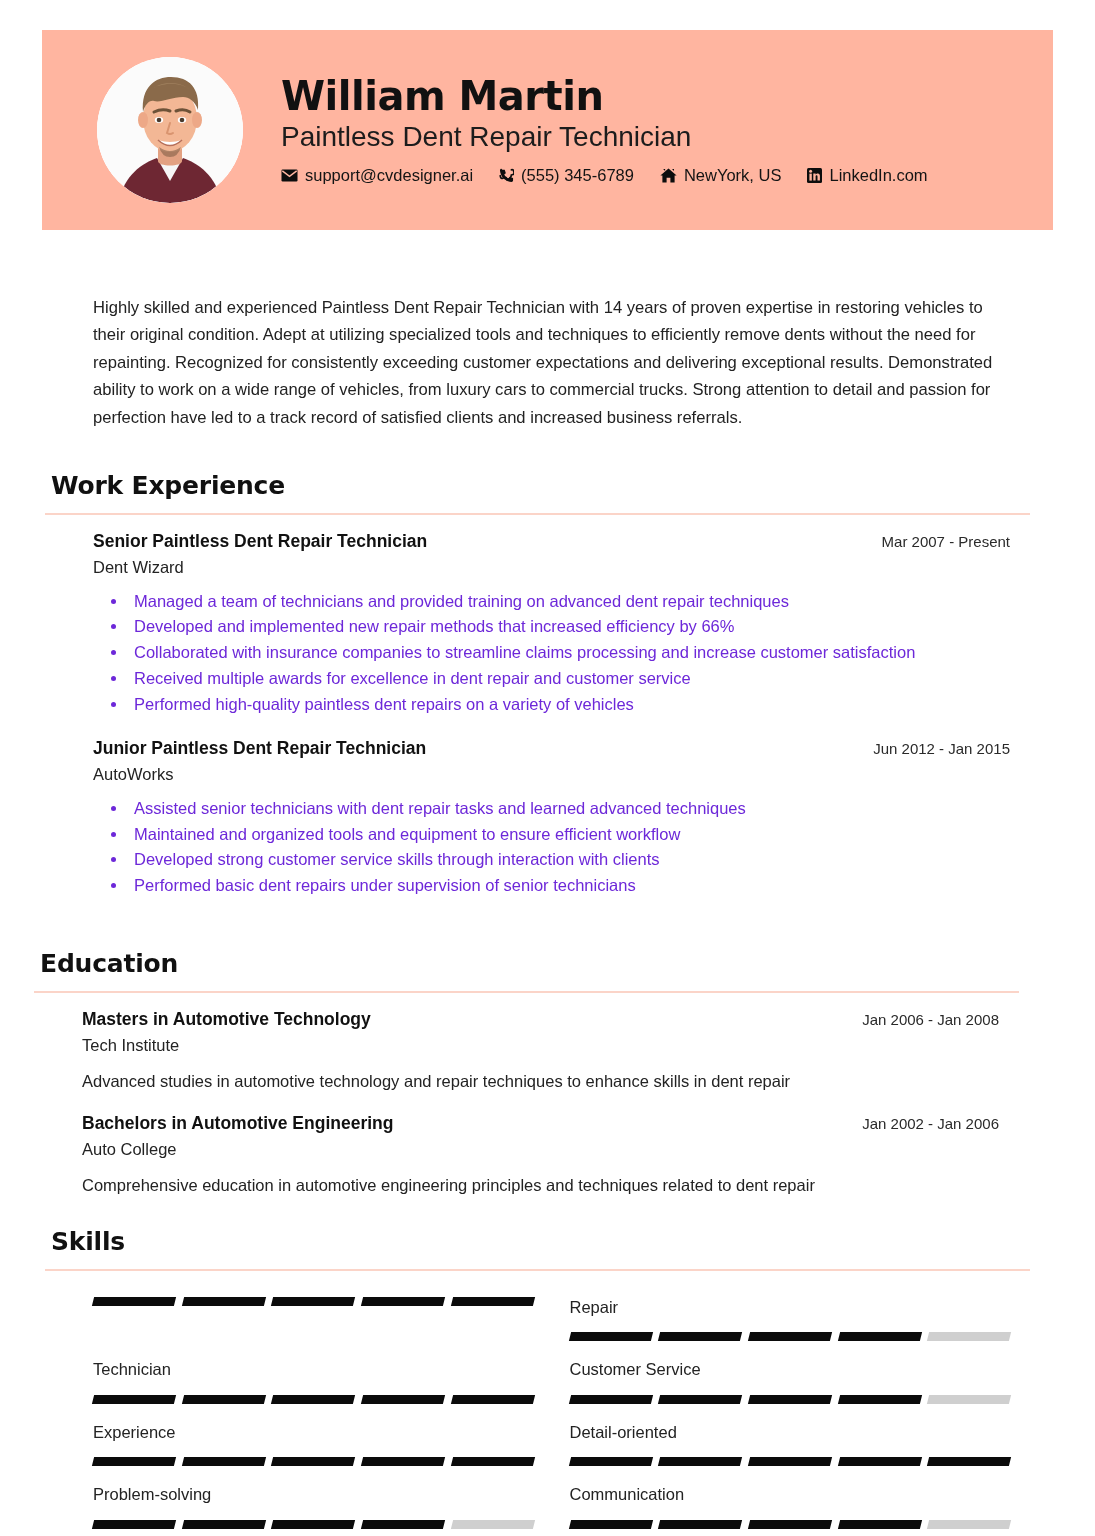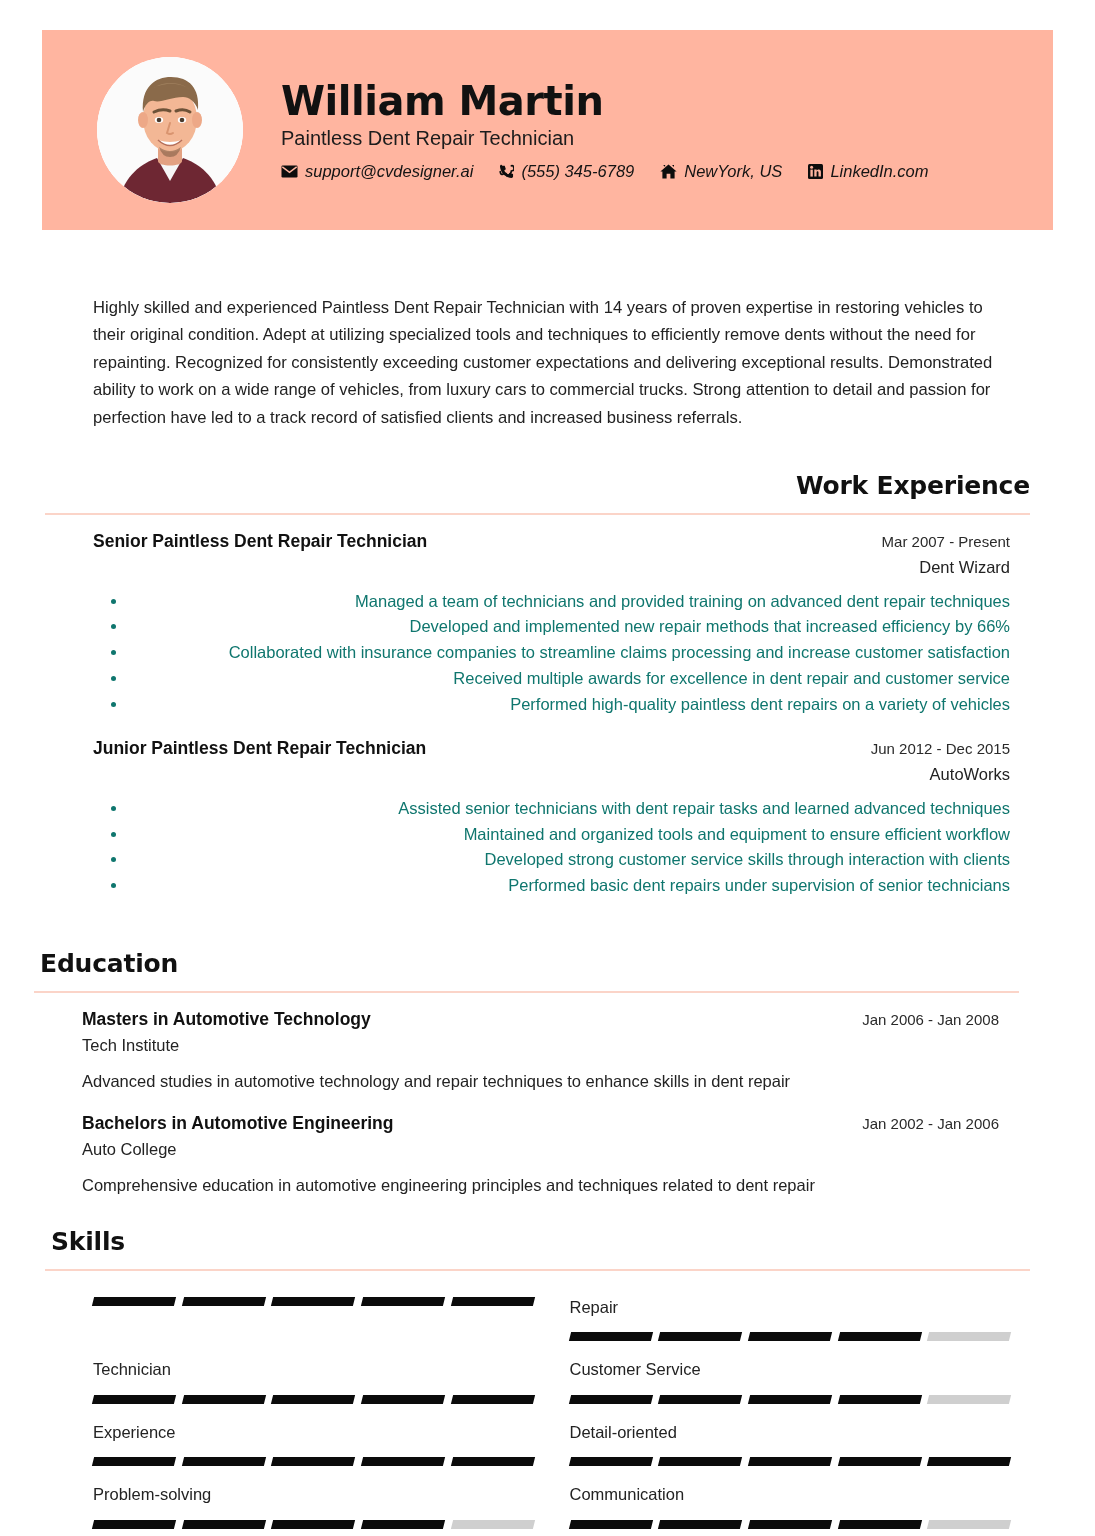--- a/index.html
+++ b/index.html
@@ -64,34 +64,33 @@
   .name {
     font-family: "DejaVu Sans", sans-serif;
     font-size: 40px;
     font-weight: 700;
     letter-spacing: -0.5px;
     color: #111111;
     line-height: 1.05;
     margin-bottom: 5px;
   }
   .job-title {
-    font-size: 20px;
+    font-size: 28px;
     font-weight: 400;
     color: #1c1c1c;
     line-height: 1.1;
     margin-bottom: 13px;
   }
   .contact-row {
     display: flex;
     align-items: center;
     gap: 26px;
     font-size: 16.5px;
     color: #141414;
     white-space: nowrap;
-    font-style: italic;
   }
   .contact-item {
     display: flex;
     align-items: center;
     gap: 7px;
   }
   .contact-item svg { display: block; flex: 0 0 auto; }
 
   
   .summary {
@@ -112,21 +111,21 @@
     letter-spacing: -0.2px;
     color: #111111;
     padding-left: 6px;
   }
   .section-rule {
     height: 2px;
     background: #fbd4c8;
     margin-top: 13px;
   }
 
-  .sec-work { position: absolute; left: 45px; top: 471px; width: 985px; text-align: right; }
+  .sec-work { position: absolute; left: 45px; top: 471px; width: 985px; }
   .sec-edu  { position: absolute; left: 34px; top: 949px; width: 985px; }
   .sec-skills { position: absolute; left: 45px; top: 1227px; width: 985px; }
 
   .entry { position: relative; padding-left: 48px; padding-right: 20px; }
   .entry-head {
     display: flex;
     align-items: baseline;
     justify-content: space-between;
     gap: 20px;
   }
@@ -155,21 +154,21 @@
     margin-top: 13px;
   }
 
   ul.bullets {
     margin: 11px 0 0 0;
     padding-left: 35px;
     list-style: disc;
   }
   ul.bullets li {
     font-size: 16.5px;
-    color: #0f766e;
+    color: #6d28d9;
     line-height: 1.5;
     margin-bottom: 1px;
     padding-left: 6px;
   }
 
   
   .skills-grid {
     margin-top: 20px;
     padding-left: 48px;
     padding-right: 20px;
@@ -315,21 +314,21 @@
         <li>Developed and implemented new repair methods that increased efficiency by 66%</li>
         <li>Collaborated with insurance companies to streamline claims processing and increase customer satisfaction</li>
         <li>Received multiple awards for excellence in dent repair and customer service</li>
         <li>Performed high-quality paintless dent repairs on a variety of vehicles</li>
       </ul>
     </div>
 
     <div class="entry" style="margin-top:22px;">
       <div class="entry-head">
         <div class="entry-role">Junior Paintless Dent Repair Technician</div>
-        <div class="entry-date">Jun 2012 - Dec 2015</div>
+        <div class="entry-date">Jun 2012 - Jan 2015</div>
       </div>
       <div class="entry-org">AutoWorks</div>
       <ul class="bullets">
         <li>Assisted senior technicians with dent repair tasks and learned advanced techniques</li>
         <li>Maintained and organized tools and equipment to ensure efficient workflow</li>
         <li>Developed strong customer service skills through interaction with clients</li>
         <li>Performed basic dent repairs under supervision of senior technicians</li>
       </ul>
     </div>
   </div>

